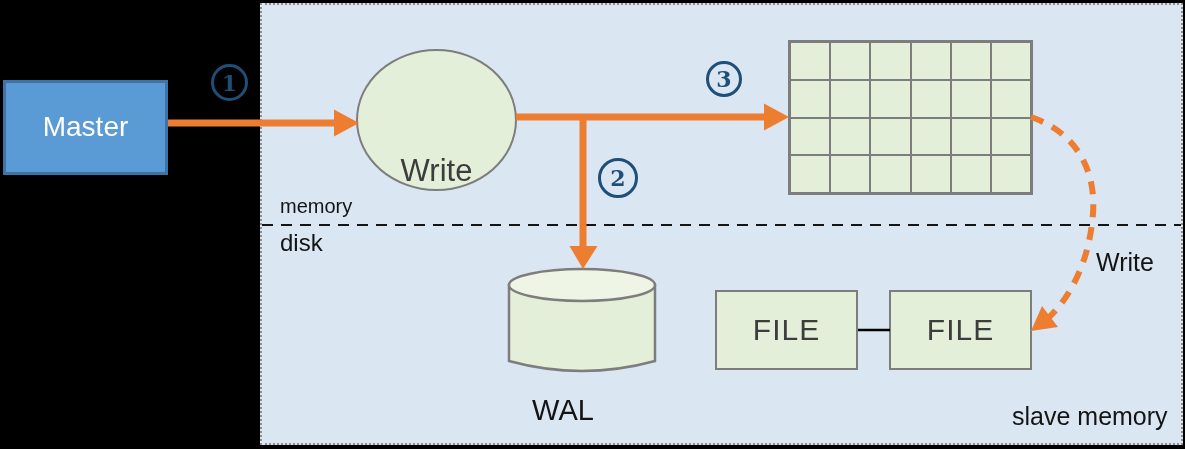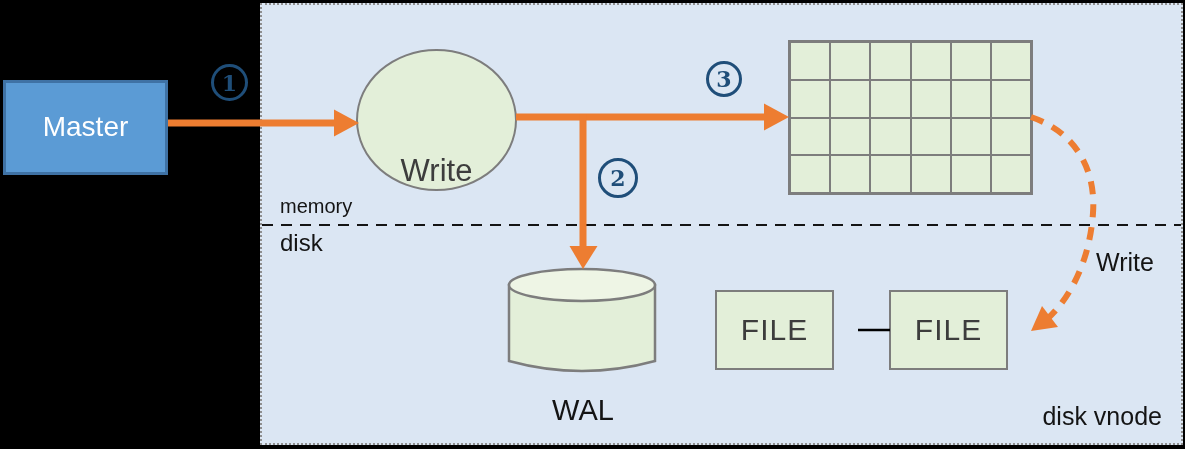--- a/index.html
+++ b/index.html
@@ -46,21 +46,21 @@
   .memtable{
     position:absolute;left:788px;top:40px;width:245px;height:155px;
     display:grid;border:2px solid var(--shape-border,#7d7d7d);
     background:var(--shape-border,#7d7d7d);z-index:1;
   }
   .memtable .cell{
     border:1px solid var(--shape-border,#7d7d7d);
     background:var(--shape-green,#e3efd9);
   }
   .filebox{
-    position:absolute;top:290px;width:119px;height:80px;
+    position:absolute;top:290px;width:143px;height:80px;
     background:var(--shape-green,#e3efd9);
     border:2.5px solid var(--shape-border,#7d7d7d);
     display:flex;align-items:center;justify-content:center;
     font-size:30px;letter-spacing:1px;color:var(--text-dark,#3d3d3d);z-index:1;
   }
   .filebox.f1{left:715px;}
   .filebox.f2{left:889px;}
   .wal-svg{position:absolute;left:506px;top:265px;z-index:1;}
   .overlay{
     position:absolute;left:0;top:0;width:1185px;height:449px;
@@ -78,21 +78,21 @@
     color:var(--step-blue,#1f4e79);
     display:flex;align-items:center;justify-content:center;
     font-family:"DejaVu Serif",serif;font-weight:bold;font-size:22px;z-index:3;
   }
   .badge.b1{left:211px;top:64px;width:37px;height:37px;}
   .badge.b2{left:598px;top:158px;width:40px;height:40px;}
   .badge.b3{left:706px;top:61px;width:36px;height:36px;}
   .lbl{position:absolute;color:var(--text-black,#141414);z-index:3;white-space:nowrap;}
   .lbl.memory{left:280px;top:195px;font-size:20px;}
   .lbl.disk{left:280px;top:229px;font-size:24px;}
-  .lbl.wal{left:508px;top:394px;width:150px;text-align:center;font-size:29px;}
+  .lbl.wal{left:488px;top:394px;width:150px;text-align:center;font-size:29px;}
   .lbl.flush{left:1096px;top:248px;font-size:25px;}
   .lbl.slave{left:1012px;top:402px;width:150px;text-align:right;font-size:25px;}
 </style>
 </head>
 <body>
 
 <div class="canvas">
 
   <div class="panel"></div>
 
@@ -167,15 +167,15 @@
     <span>2</span>
   </div>
   <div class="badge b3">
     <span>3</span>
   </div>
 
   <div class="lbl memory">memory</div>
   <div class="lbl disk">disk</div>
   <div class="lbl wal">WAL</div>
   <div class="lbl flush">Write</div>
-  <div class="lbl slave">disk vnode</div>
+  <div class="lbl slave">slave memory</div>
 
 </div>
 
 </body></html>

